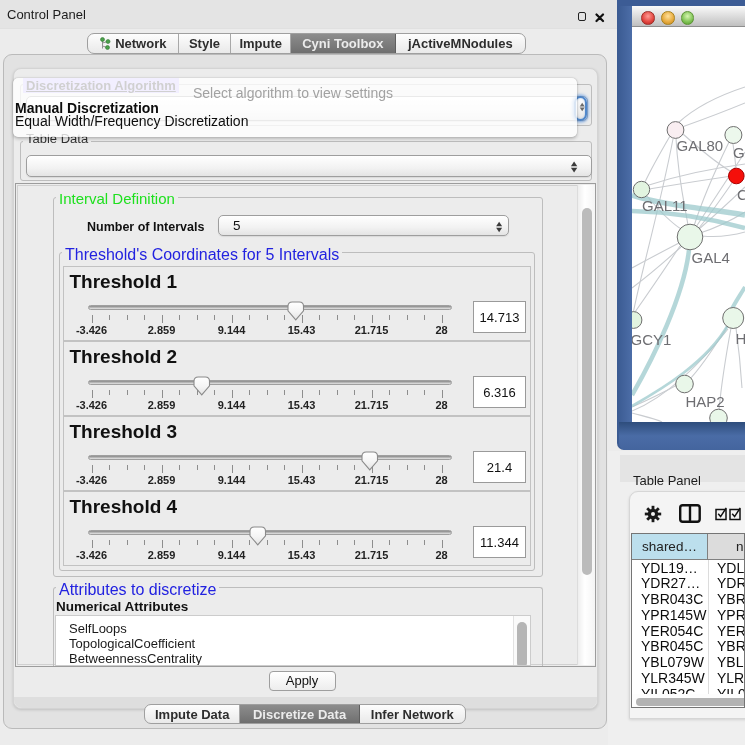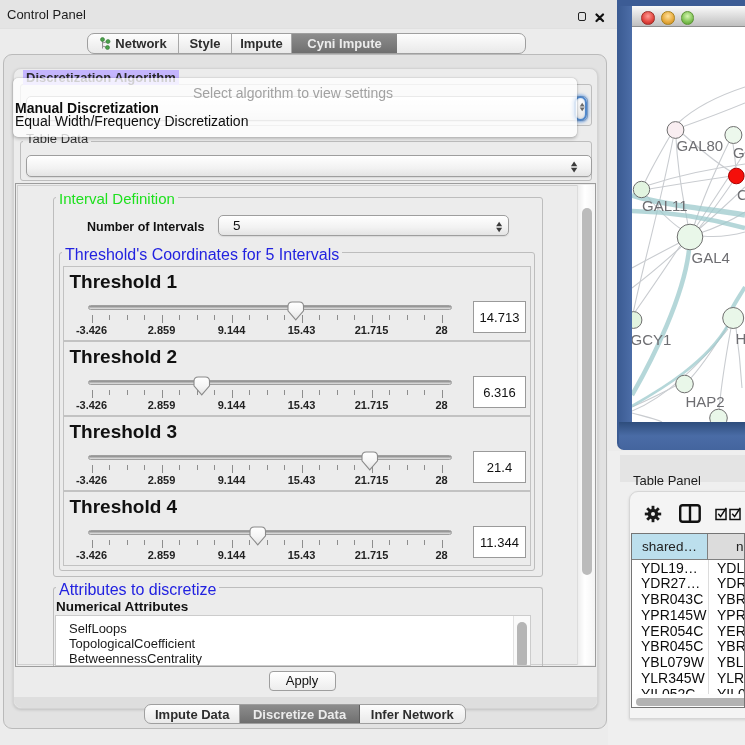--- a/index.html
+++ b/index.html
@@ -54,25 +54,26 @@
 <div class="seg" style="left:87px;top:33px;width:439px;height:21px;">
   <div class="s" style="width:91px;">
     <svg width="12" height="15" style="margin-right:4px;">
       <path d="M3.5,4 L3.5,12.5 M3.5,7 L8.5,5.5 M3.5,10 L8,11.5" stroke="#909090" stroke-width="1" fill="none"></path>
       <circle cx="3.5" cy="3.5" r="2" fill="#4aa04a" stroke="#357a35" stroke-width="0.6"></circle>
       <circle cx="9" cy="5.5" r="2" fill="#4aa04a" stroke="#357a35" stroke-width="0.6"></circle>
       <circle cx="8.5" cy="11.5" r="2" fill="#4aa04a" stroke="#357a35" stroke-width="0.6"></circle>
     </svg>Network</div>
   <div class="s" style="width:53px;">Style</div>
   <div class="s" style="width:60px;">Impute</div>
-  <div class="s sel" style="width:105px;">Cyni Impute</div>
+  <div class="s sel" style="width:105px;">Cyni Toolbox</div>
+  <div class="s" style="width:130px;">jActiveMNodules</div>
 </div>
 
 <div class="grp" style="left:20px;top:84px;width:572px;height:42px;"></div>
-<div class="gt" style="left:23px;top:70px;background:#c4b5fd;font-weight:700;color:#2a2a2a;">Discretization Algorithm</div>
+<div class="gt" style="left:23px;top:78px;background:#c4b5fd;font-weight:700;color:#2a2a2a;text-decoration:underline;">Discretization Algorithm</div>
 <div class="combo" style="left:26px;top:96px;width:562px;height:25px;"></div>
 <div class="abs" style="left:574px;top:95.5px;width:13px;height:25px;border:2.5px solid rgba(72,130,200,0.95);border-radius:7px;box-shadow:0 0 3px 1.5px rgba(100,155,225,0.75), inset 0 0 2px rgba(100,155,225,0.6);box-sizing:border-box;"></div>
 <div class="stair" style="position:absolute;left:578px;top:100px;transform:scale(0.62);opacity:0.75;">
     <div class="u"></div>
     <div class="d"></div>
   </div>
 
 <div class="grp" style="left:20px;top:140.5px;width:572px;height:40px;"></div>
 <div class="gt" style="left:23px;top:130.5px;background:#ececec;color:#333;">Table Data</div>
 <div class="combo" style="left:26px;top:155px;width:566px;height:22px;">

